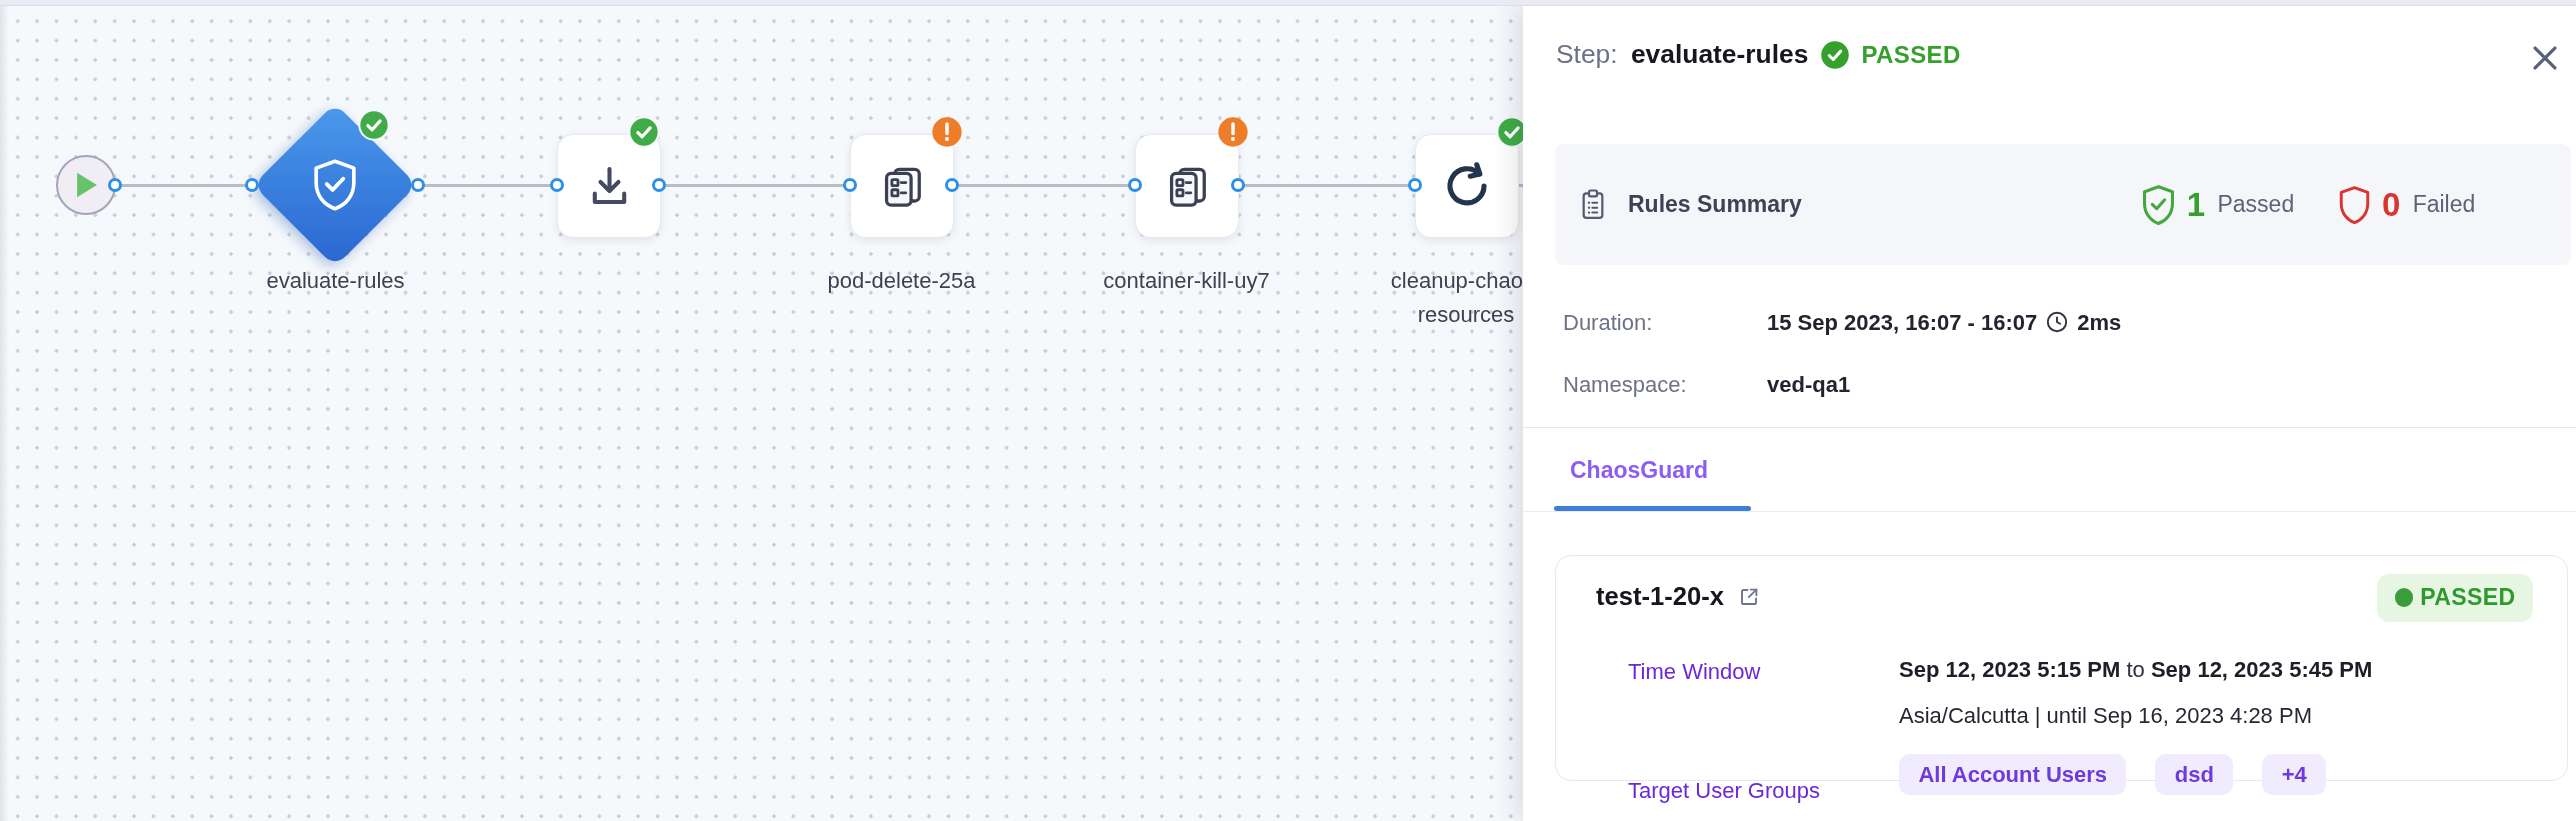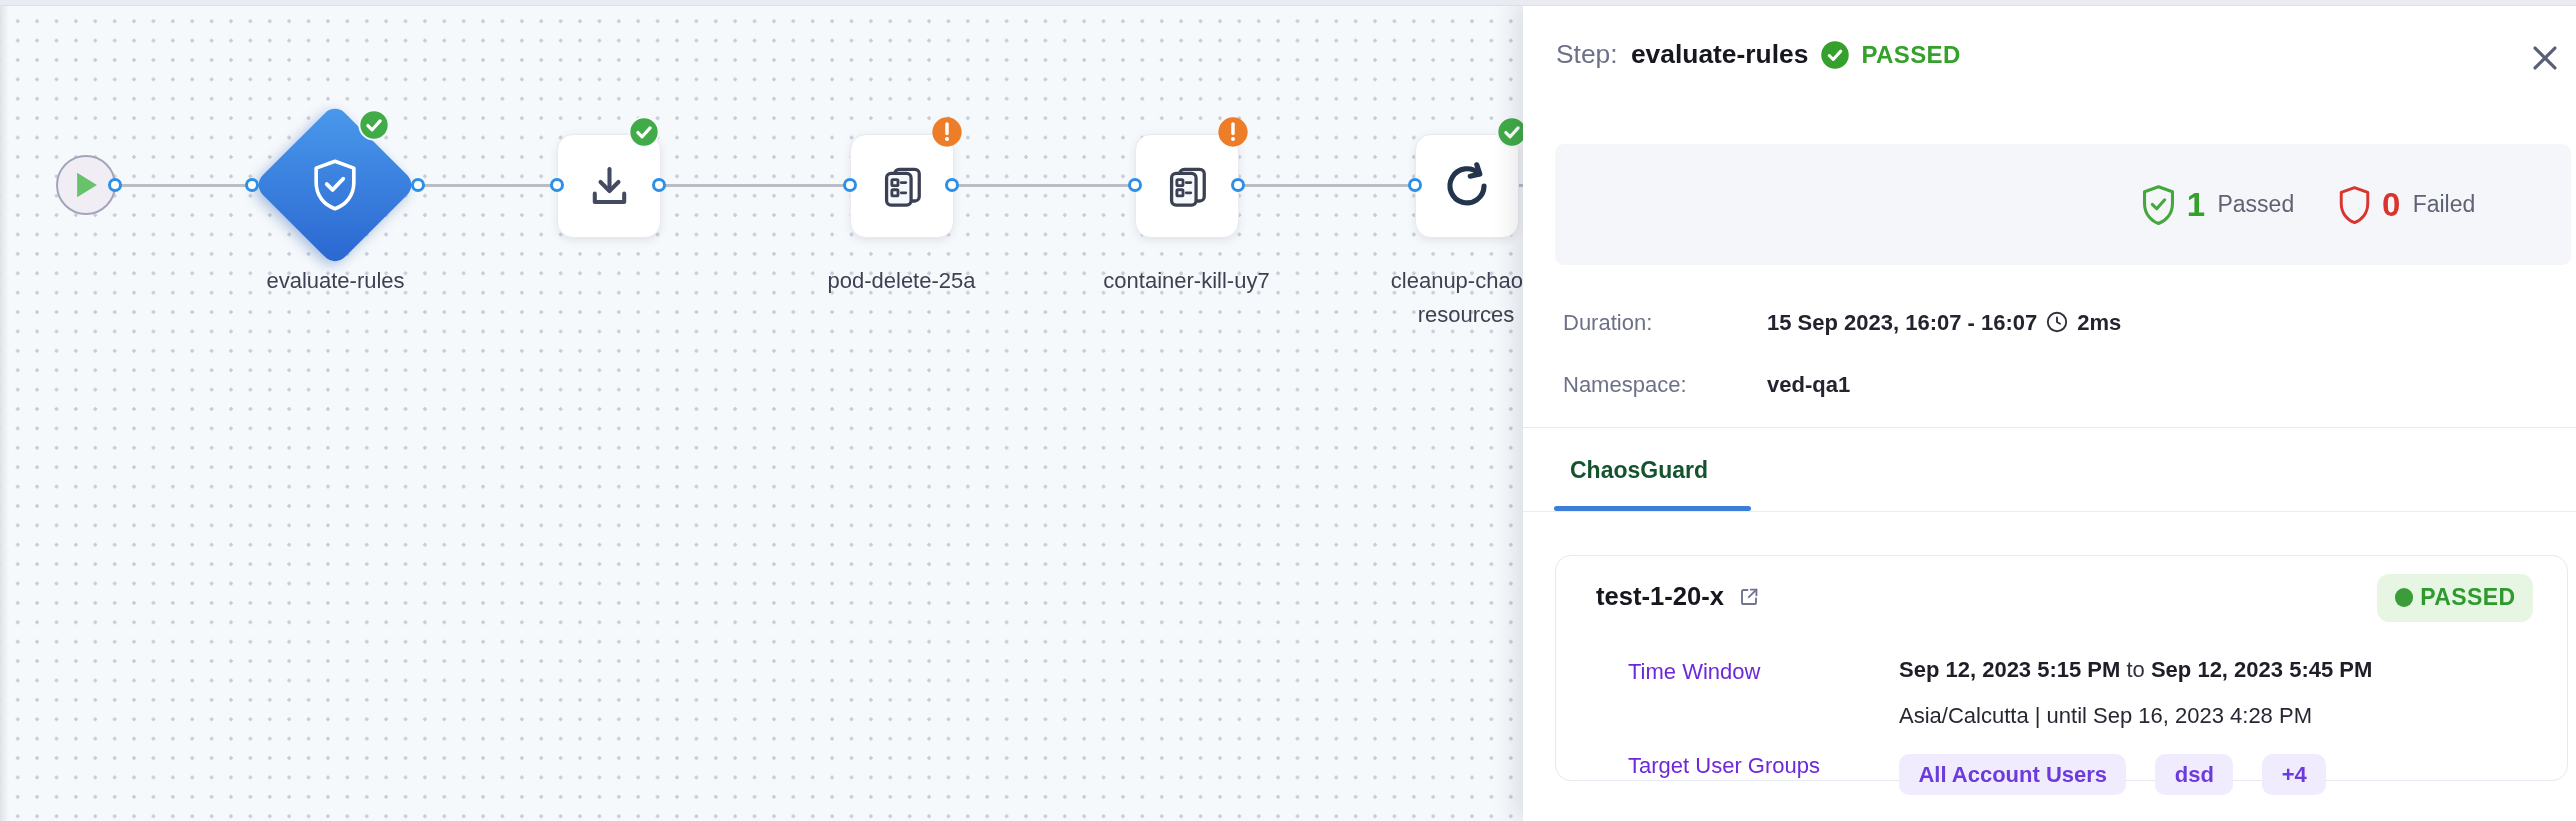--- a/index.html
+++ b/index.html
@@ -53,21 +53,21 @@
   .count-red{font-size:33px;font-weight:700;color:#d9342f;margin:0 12.3px 0 8.8px;}
   .count-caption{font-size:23px;color:#5f6275;}
   .gap-between{width:42px;}
 
   .meta-label{position:absolute;left:40px;font-size:22px;color:#6d7188;}
   .meta-value{position:absolute;left:244px;display:flex;align-items:flex-start;gap:8px;}
   .meta-strong{font-size:22px;font-weight:700;color:#23242f;}
 
   .divider{position:absolute;left:0;top:427px;width:100%;height:0.9px;background:#e7e8f0;}
   .tabbar-line{position:absolute;left:0;top:511px;width:100%;height:0.9px;background:#ebebf2;}
-  .tab-label{position:absolute;left:47px;top:457px;font-size:23px;font-weight:700;color:#14532d;cursor:pointer;}
+  .tab-label{position:absolute;left:47px;top:457px;font-size:23px;font-weight:700;color:#8b5cf6;cursor:pointer;}
   .tab-underline{position:absolute;left:31px;top:506px;width:197px;height:5.3px;border-radius:2.6px;background:#3d7edb;}
 
   .guard-card{position:absolute;left:32px;top:555px;width:1013px;height:226px;background:#fff;
     border:1.3px solid #e8e8f1;border-radius:16px;box-sizing:border-box;}
   .card-title-row{position:absolute;left:40px;top:26.4px;display:flex;align-items:center;gap:13.2px;}
   .card-title{font-size:25.6px;font-weight:700;color:#15161e;}
   .passed-pill{position:absolute;right:34px;top:17.6px;height:48px;padding:0 17.6px;border-radius:12.3px;
     background:#e6f6e3;display:flex;align-items:center;gap:7px;}
   .passed-dot{width:18.5px;height:18.5px;border-radius:50%;background:#3a9d3a;}
   .passed-pill-text{font-size:23px;font-weight:700;color:#2e9a2e;letter-spacing:0.4px;}
@@ -190,20 +190,33 @@
         <path d="M7.4 12.4 L10.6 15.6 L16.6 8.9" stroke="#fff" stroke-width="2.4" fill="none" stroke-linecap="round" stroke-linejoin="round"></path>
       </svg>
       <span class="status-passed">PASSED</span>
     </div>
 
     <svg class="close-btn" viewBox="0 0 24 24">
       <path d="M5 5 L19 19 M19 5 L5 19" stroke="#5a5f78" stroke-width="2.3" stroke-linecap="round"></path>
     </svg>
 
     <div class="rules-band">
+      <div class="rules-left">
+        <svg width="28" height="35" viewBox="0 0 24 28" fill="none">
+          <rect x="4" y="4.5" width="16" height="21" rx="2.4" stroke="#565a6e" stroke-width="1.9"></rect>
+          <rect x="8.6" y="2" width="6.8" height="5" rx="1.2" fill="#f5f6f9" stroke="#565a6e" stroke-width="1.9"></rect>
+          <circle cx="8.6" cy="12.5" r="1" fill="#565a6e"></circle>
+            <path d="M11.4 12.5 H15.6" stroke="#565a6e" stroke-width="1.7" stroke-linecap="round"></path>
+          <circle cx="8.6" cy="16.7" r="1" fill="#565a6e"></circle>
+            <path d="M11.4 16.7 H15.6" stroke="#565a6e" stroke-width="1.7" stroke-linecap="round"></path>
+          <circle cx="8.6" cy="20.9" r="1" fill="#565a6e"></circle>
+            <path d="M11.4 20.9 H15.6" stroke="#565a6e" stroke-width="1.7" stroke-linecap="round"></path>
+        </svg>
+        <span class="rules-title">Rules Summary</span>
+      </div>
       <div class="rules-right">
         <svg width="39" height="46" viewBox="0 0 24 26" fill="none">
           <path d="M12 1.8 L20.6 4.8 V12 C20.6 18.2 16.9 22.6 12 24.4 C7.1 22.6 3.4 18.2 3.4 12 V4.8 Z" stroke="#44a83d" stroke-width="1.9" stroke-linejoin="round"></path>
           <path d="M8.2 12.6 L10.9 15.3 L15.8 9.8" stroke="#44a83d" stroke-width="1.9" fill="none" stroke-linecap="round" stroke-linejoin="round"></path>
         </svg>
         <span class="count-green">1</span>
         <span class="count-caption">Passed</span>
         <span class="gap-between"></span>
         <svg width="37" height="46" viewBox="0 0 24 26" fill="none">
           <path d="M12 1.8 L20.6 4.8 V12 C20.6 18.2 16.9 22.6 12 24.4 C7.1 22.6 3.4 18.2 3.4 12 V4.8 Z" stroke="#d9342f" stroke-width="1.9" stroke-linejoin="round"></path>
@@ -246,21 +259,21 @@
         <span class="passed-dot"></span>
         <span class="passed-pill-text">PASSED</span>
       </div>
 
       <div class="row-label" style="top:103px">Time Window</div>
       <div class="tw-line1">
         <b>Sep 12, 2023 5:15 PM</b><span class="tw-joiner"> to </span><b>Sep 12, 2023 5:45 PM</b>
       </div>
       <div class="tw-line2">Asia/Calcutta | until Sep 16, 2023 4:28 PM</div>
 
-      <div class="row-label" style="top:197px">Target User Groups</div>
+      <div class="row-label" style="top:222px">Target User Groups</div>
       <div class="group-pills">
         <span class="group-pill">All Account Users</span>
         <span class="group-pill">dsd</span>
         <span class="group-pill">+4</span>
       </div>
     </div>
   </div>
 
   <div class="top-strip"></div>
 </div>

